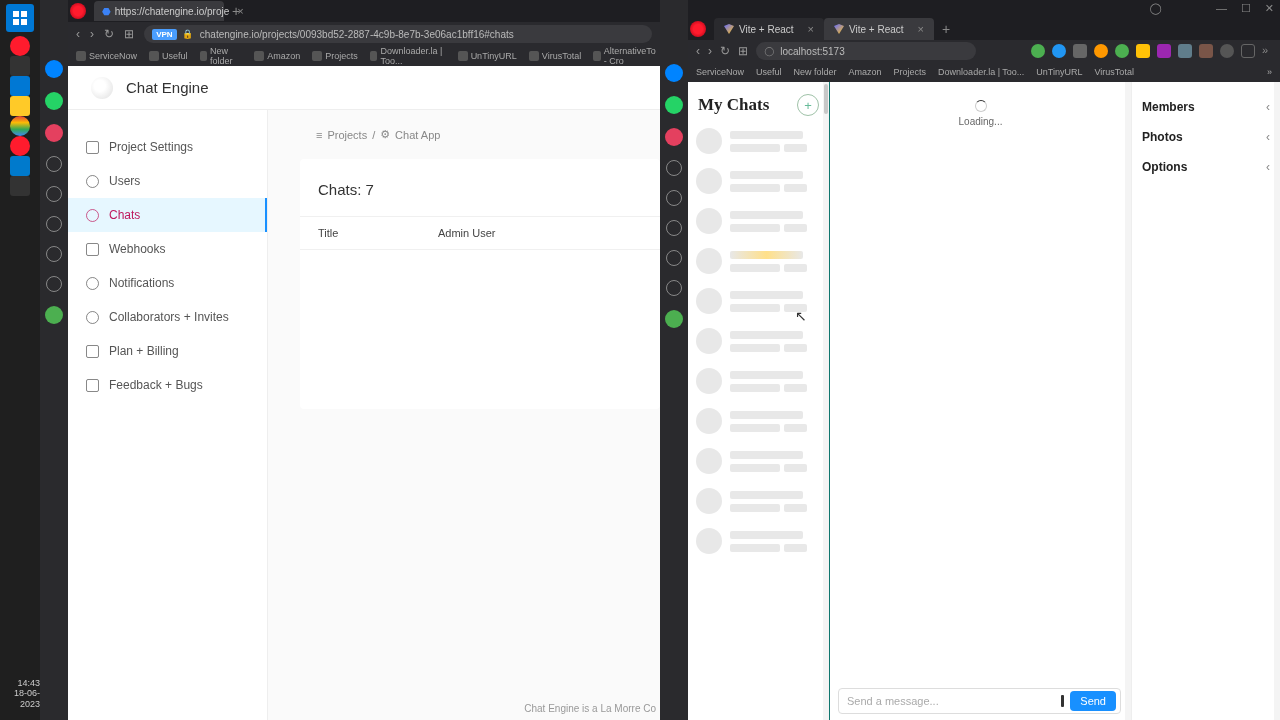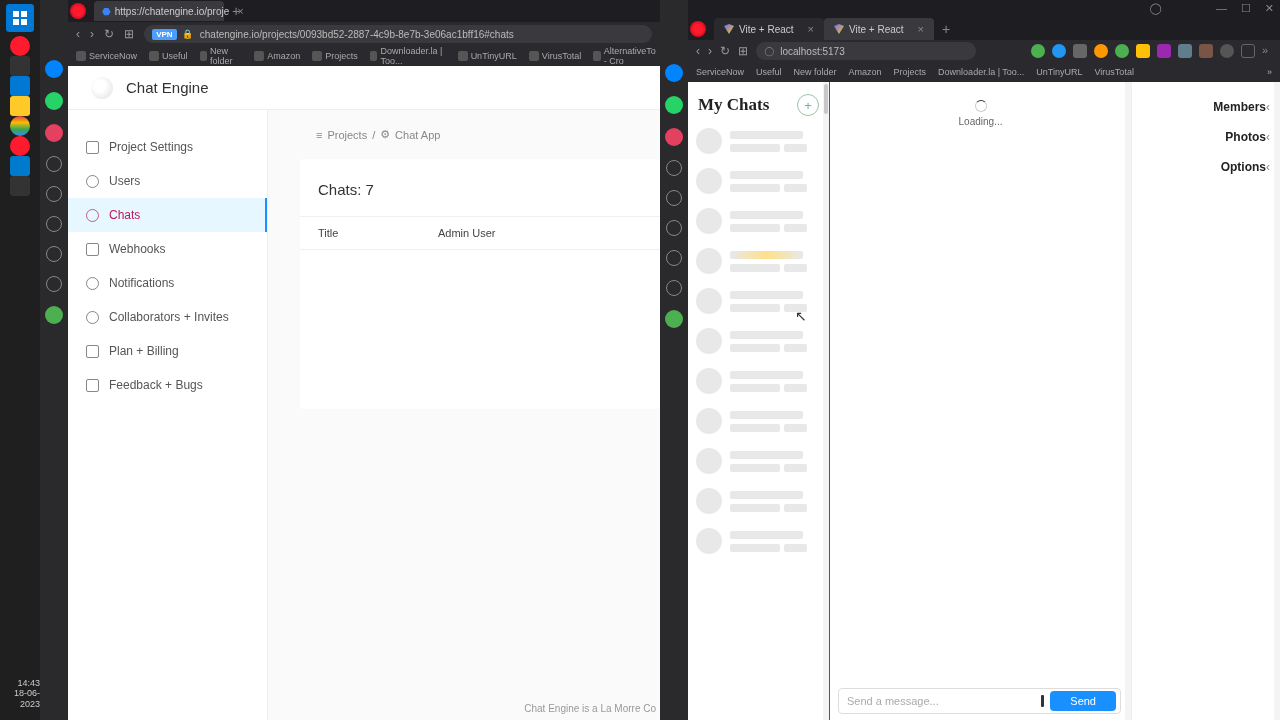--- a/index.html
+++ b/index.html
@@ -88,24 +88,24 @@
 .skel-l2{display:flex;gap:4px}
 .skel-l2a{height:8px;background:#e8e8e8;border-radius:2px;width:55%}
 .skel-l2b{height:8px;background:#e8e8e8;border-radius:2px;width:25%}
 .skel-item.hl .skel-l1{background:linear-gradient(90deg,#e8e8e8,#ffe08a,#e8e8e8)}
 .chat-center{flex:1;position:relative;border-right:1px solid #eee}
 .chat-center-sb{position:absolute;right:0;top:0;width:6px;height:100%;background:#f4f4f4}
 .loading{text-align:center;padding-top:18px;font-size:10px;color:#666}
 .spinner{width:12px;height:12px;border:1.5px solid #ccc;border-top-color:#333;border-radius:50%;margin:0 auto 4px}
 .compose{position:absolute;bottom:6px;left:8px;right:10px;height:26px;background:#fff;border:1px solid #ddd;border-radius:4px;display:flex;align-items:center;padding:0 4px 0 8px;font-size:11px;color:#aaa}
 .attach{margin-left:auto;margin-right:6px;width:3px;height:12px;background:#333;border-radius:1px}
-.send{background:#1890ff;color:#fff;font-size:11px;padding:4px 20px;border-radius:4px}
+.send{background:#1890ff;color:#fff;font-size:11px;padding:4px 10px;border-radius:4px}
 .chat-right{width:148px;padding:10px 8px;position:relative}
 .chat-right-sb{position:absolute;right:0;top:0;width:6px;height:100%;background:#f4f4f4}
-.cr-sec{display:flex;justify-content:flex-end;align-items:center;padding:8px 2px;font-size:12px;font-weight:bold;color:#222}
+.cr-sec{display:flex;justify-content:space-between;align-items:center;padding:8px 2px;font-size:12px;font-weight:bold;color:#222}
 .chev{color:#888;font-size:12px;font-weight:normal}
 
 
 .cursor{position:absolute;left:795px;top:308px;font-size:14px;color:#333;z-index:300;pointer-events:none}
 </style>
 </head>
 <body>
 
 <div class="win-taskbar">
   <div class="win-btn win-start">

